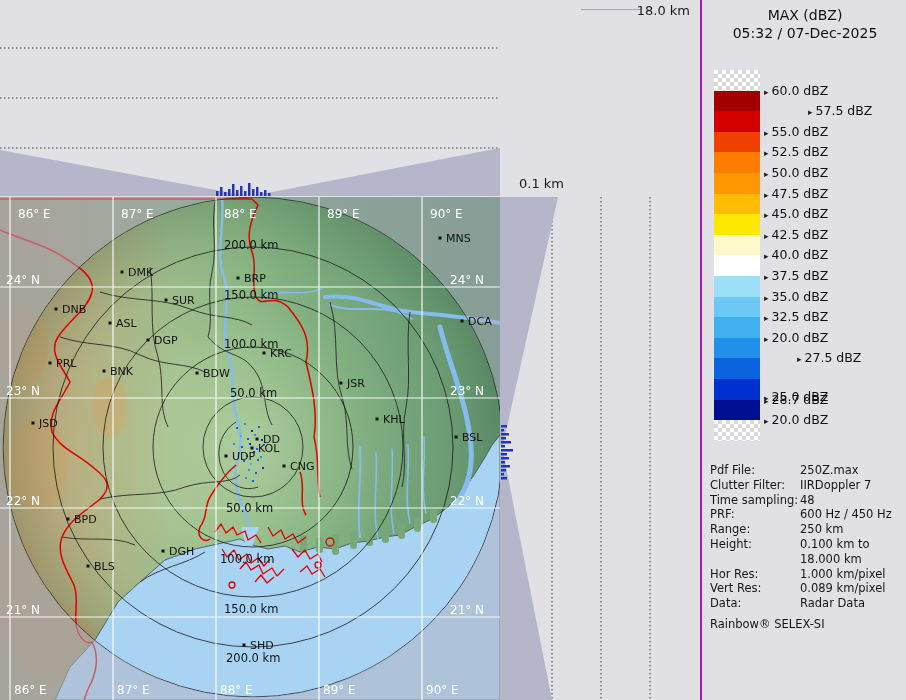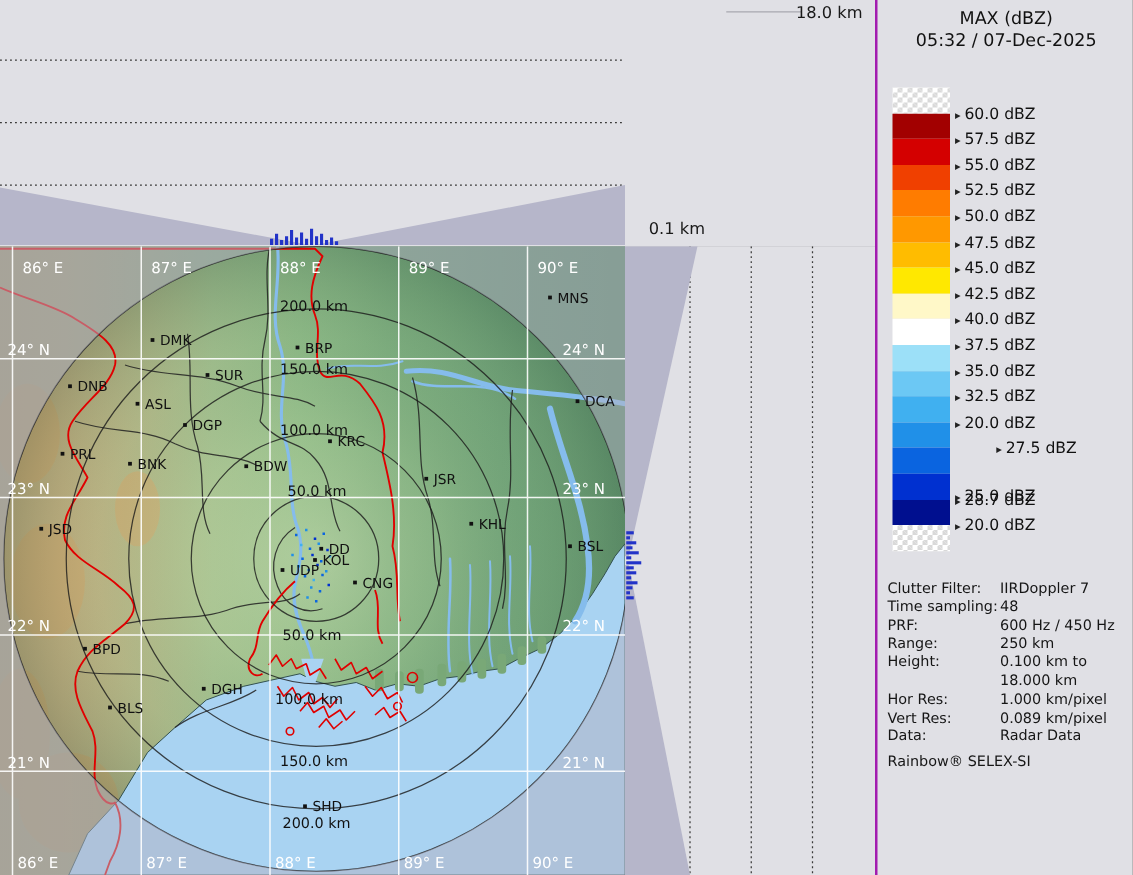--- a/index.html
+++ b/index.html
@@ -1,17 +1,17 @@
 <!DOCTYPE html>
 <html><head>
 <meta charset="utf-8">
 <style>
   html,body{margin:0;padding:0;background:#fff;}
   .stage{position:relative;width:906px;height:700px;overflow:hidden;
-         background:#404040;font-family:"DejaVu Sans","Liberation Sans",sans-serif;}
+         background:#a16207;font-family:"DejaVu Sans","Liberation Sans",sans-serif;}
   .panel{position:absolute;background:#E0E0E5;}
   svg text{font-family:"DejaVu Sans","Liberation Sans",sans-serif;}
   .scale-label{position:absolute;font-size:13px;color:#1a1a1a;}
   
   #info-panel{left:700px;top:0;width:206px;height:700px;border-left:2px solid #a21caf;}
   #title-block{position:absolute;top:6px;left:0;width:100%;text-align:center;
                font-size:14px;line-height:18px;color:#111;}
   #legend-swatches{position:absolute;left:12px;top:70px;width:46px;display:flex;flex-direction:column;}
   .swatch{width:46px;}
   .checker{background-color:#fff;
@@ -343,41 +343,45 @@
         <div class="swatch" style="height: 20.6px; background: rgb(108, 200, 244);"></div>
         <div class="swatch" style="height: 20.6px; background: rgb(64, 176, 240);"></div>
         <div class="swatch" style="height: 20.6px; background: rgb(32, 144, 232);"></div>
         <div class="swatch" style="height: 20.6px; background: rgb(10, 100, 224);"></div>
         <div class="swatch" style="height: 20.6px; background: rgb(0, 48, 208);"></div>
         <div class="swatch" style="height: 20.6px; background: rgb(0, 15, 143);"></div>
         <div class="swatch checker" style="height: 20.6px;"></div>
       </div>
     <div id="legend-labels-host">
         <div class="legend-label" style="top: 82.6px;"><span class="arr">▸</span><span>60.0 dBZ</span></div>
-        <div class="legend-label" style="top: 103.2px;"><span class="arr">▸</span><span>57.5 dBZ</span></div>
+        <div class="legend-label" style="top: 103.2px; margin-left: 44px;"><span class="arr">▸</span><span>57.5 dBZ</span></div>
         <div class="legend-label" style="top: 123.8px;"><span class="arr">▸</span><span>55.0 dBZ</span></div>
         <div class="legend-label" style="top: 144.4px;"><span class="arr">▸</span><span>52.5 dBZ</span></div>
         <div class="legend-label" style="top: 165px;"><span class="arr">▸</span><span>50.0 dBZ</span></div>
         <div class="legend-label" style="top: 185.6px;"><span class="arr">▸</span><span>47.5 dBZ</span></div>
         <div class="legend-label" style="top: 206.2px;"><span class="arr">▸</span><span>45.0 dBZ</span></div>
         <div class="legend-label" style="top: 226.8px;"><span class="arr">▸</span><span>42.5 dBZ</span></div>
         <div class="legend-label" style="top: 247.4px;"><span class="arr">▸</span><span>40.0 dBZ</span></div>
         <div class="legend-label" style="top: 268px;"><span class="arr">▸</span><span>37.5 dBZ</span></div>
         <div class="legend-label" style="top: 288.6px;"><span class="arr">▸</span><span>35.0 dBZ</span></div>
         <div class="legend-label" style="top: 309.2px;"><span class="arr">▸</span><span>32.5 dBZ</span></div>
         <div class="legend-label" style="top: 329.8px;"><span class="arr">▸</span><span>20.0 dBZ</span></div>
         <div class="legend-label" style="top: 350.4px; margin-left: 33px;"><span class="arr">▸</span><span>27.5 dBZ</span></div>
         <div class="legend-label" style="top: 389px;"><span class="arr">▸</span><span>25.0 dBZ</span></div>
         <div class="legend-label" style="top: 391.6px;"><span class="arr">▸</span><span>28.7 dBZ</span></div>
         <div class="legend-label" style="top: 412.2px;"><span class="arr">▸</span><span>20.0 dBZ</span></div>
       </div>
 
     <div id="meta-block">
       <div id="meta-rows">
           <div class="meta-row">
+            <span class="ml">Pdf File:</span>
+            <span class="mv">250Z.max</span>
+          </div>
+          <div class="meta-row">
             <span class="ml">Clutter Filter:</span>
             <span class="mv">IIRDoppler 7</span>
           </div>
           <div class="meta-row">
             <span class="ml">Time sampling:</span>
             <span class="mv">48</span>
           </div>
           <div class="meta-row">
             <span class="ml">PRF:</span>
             <span class="mv">600 Hz / 450 Hz</span>

